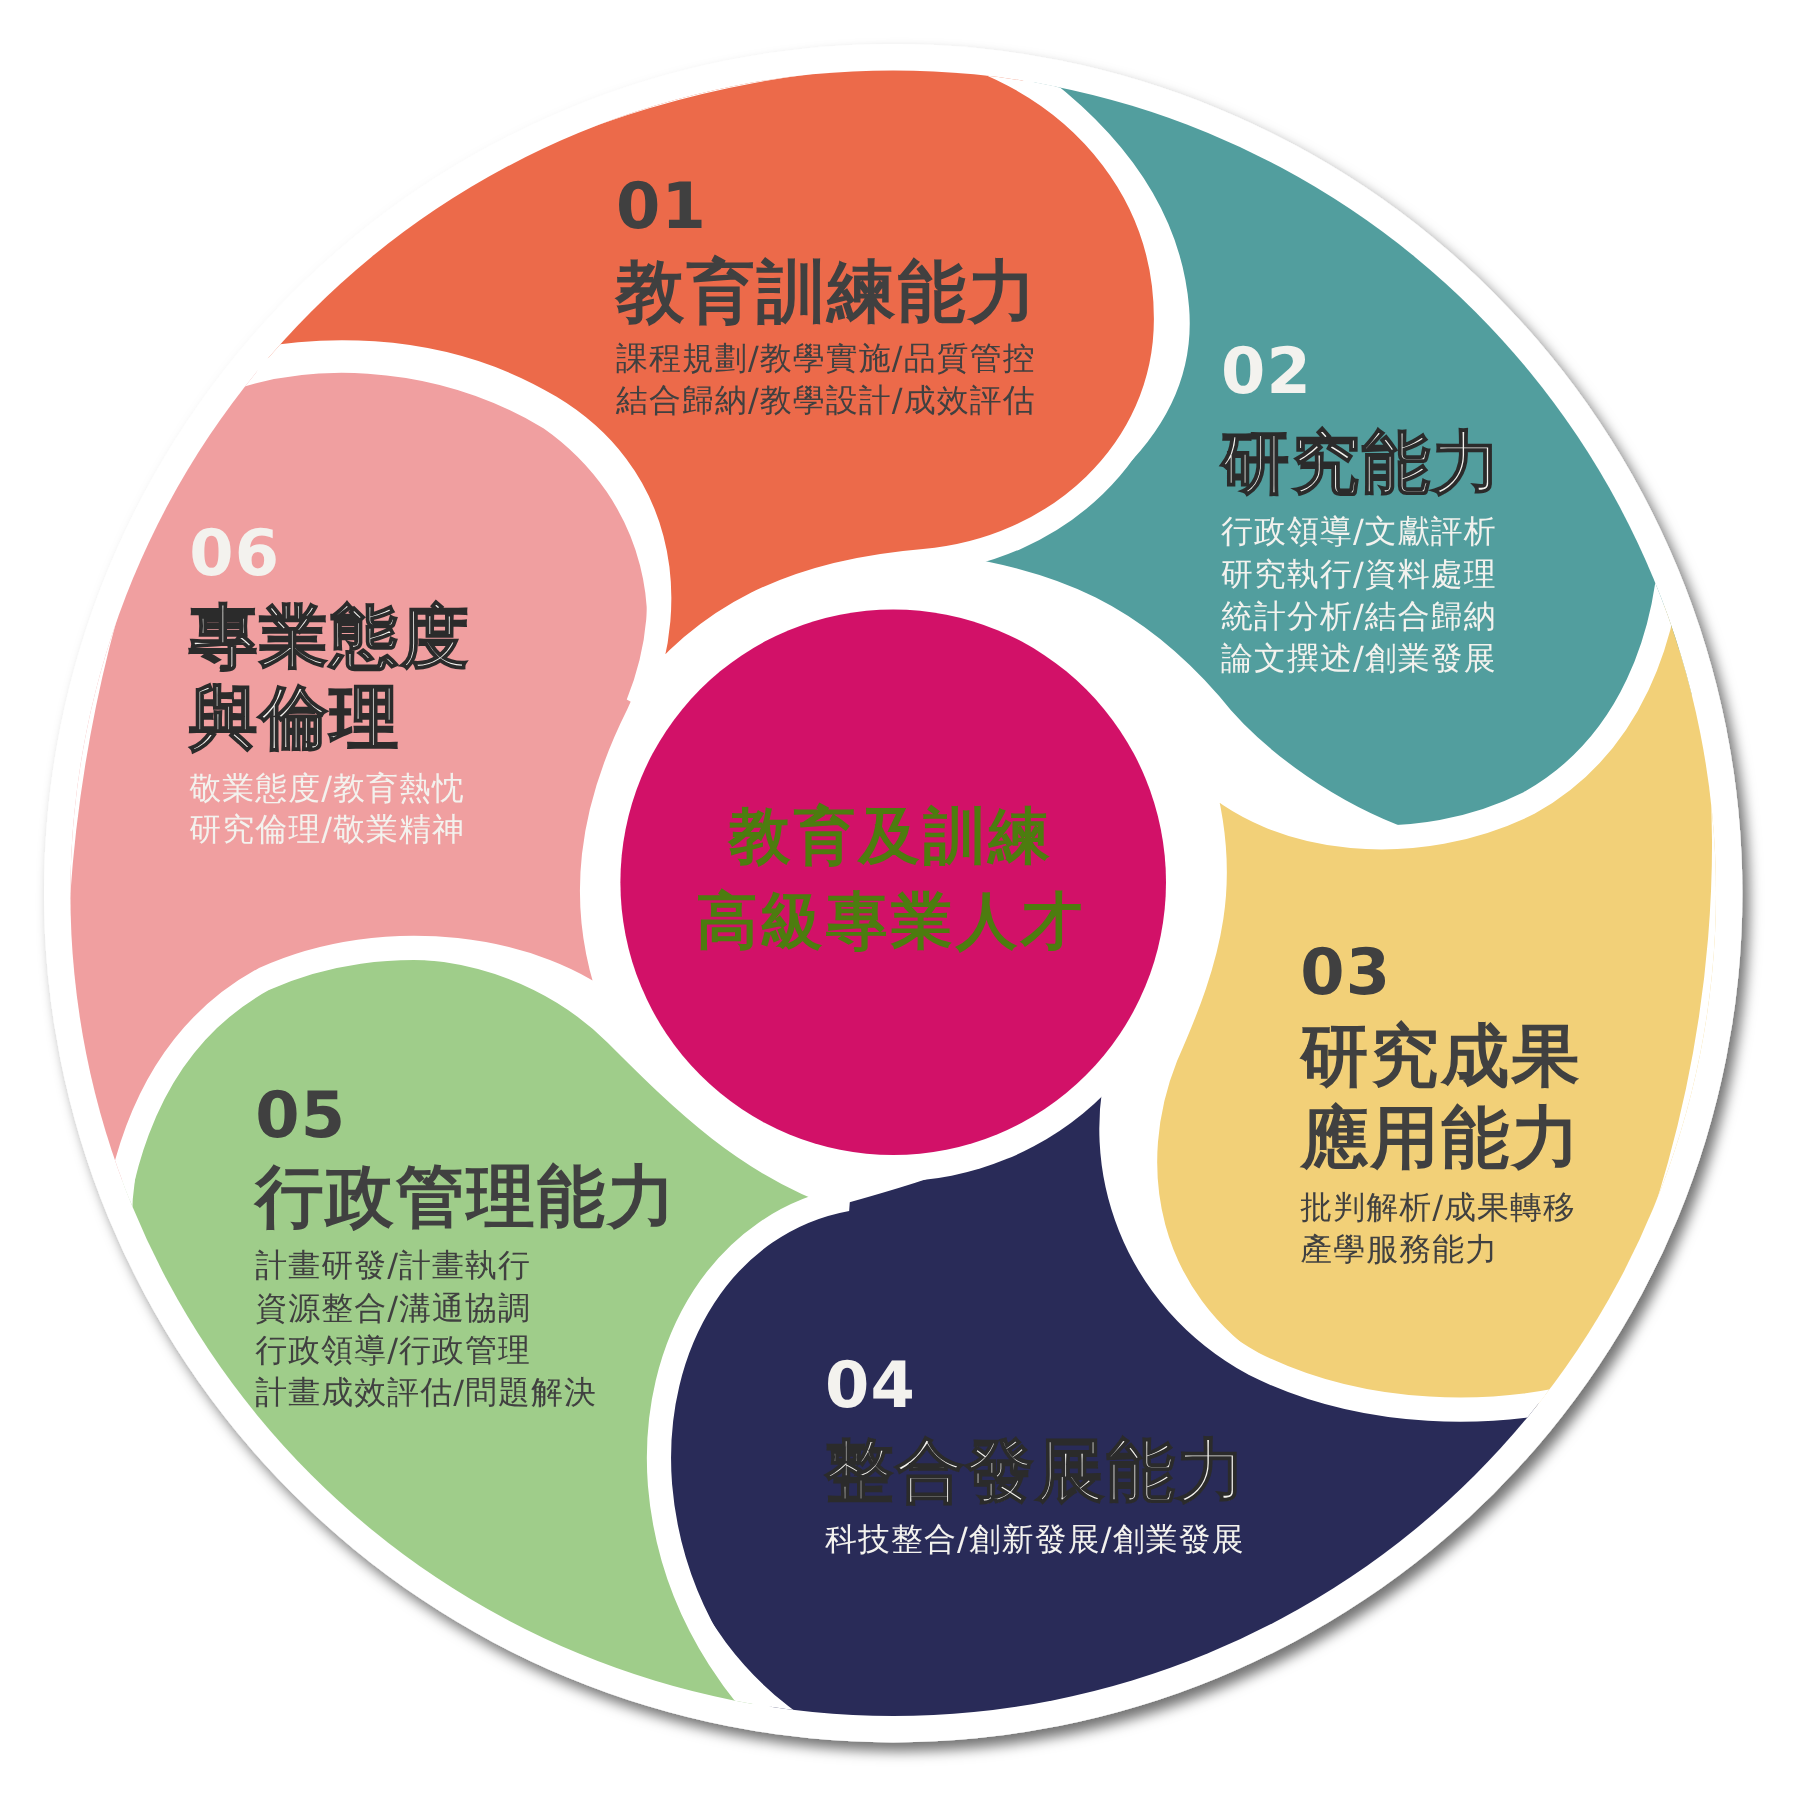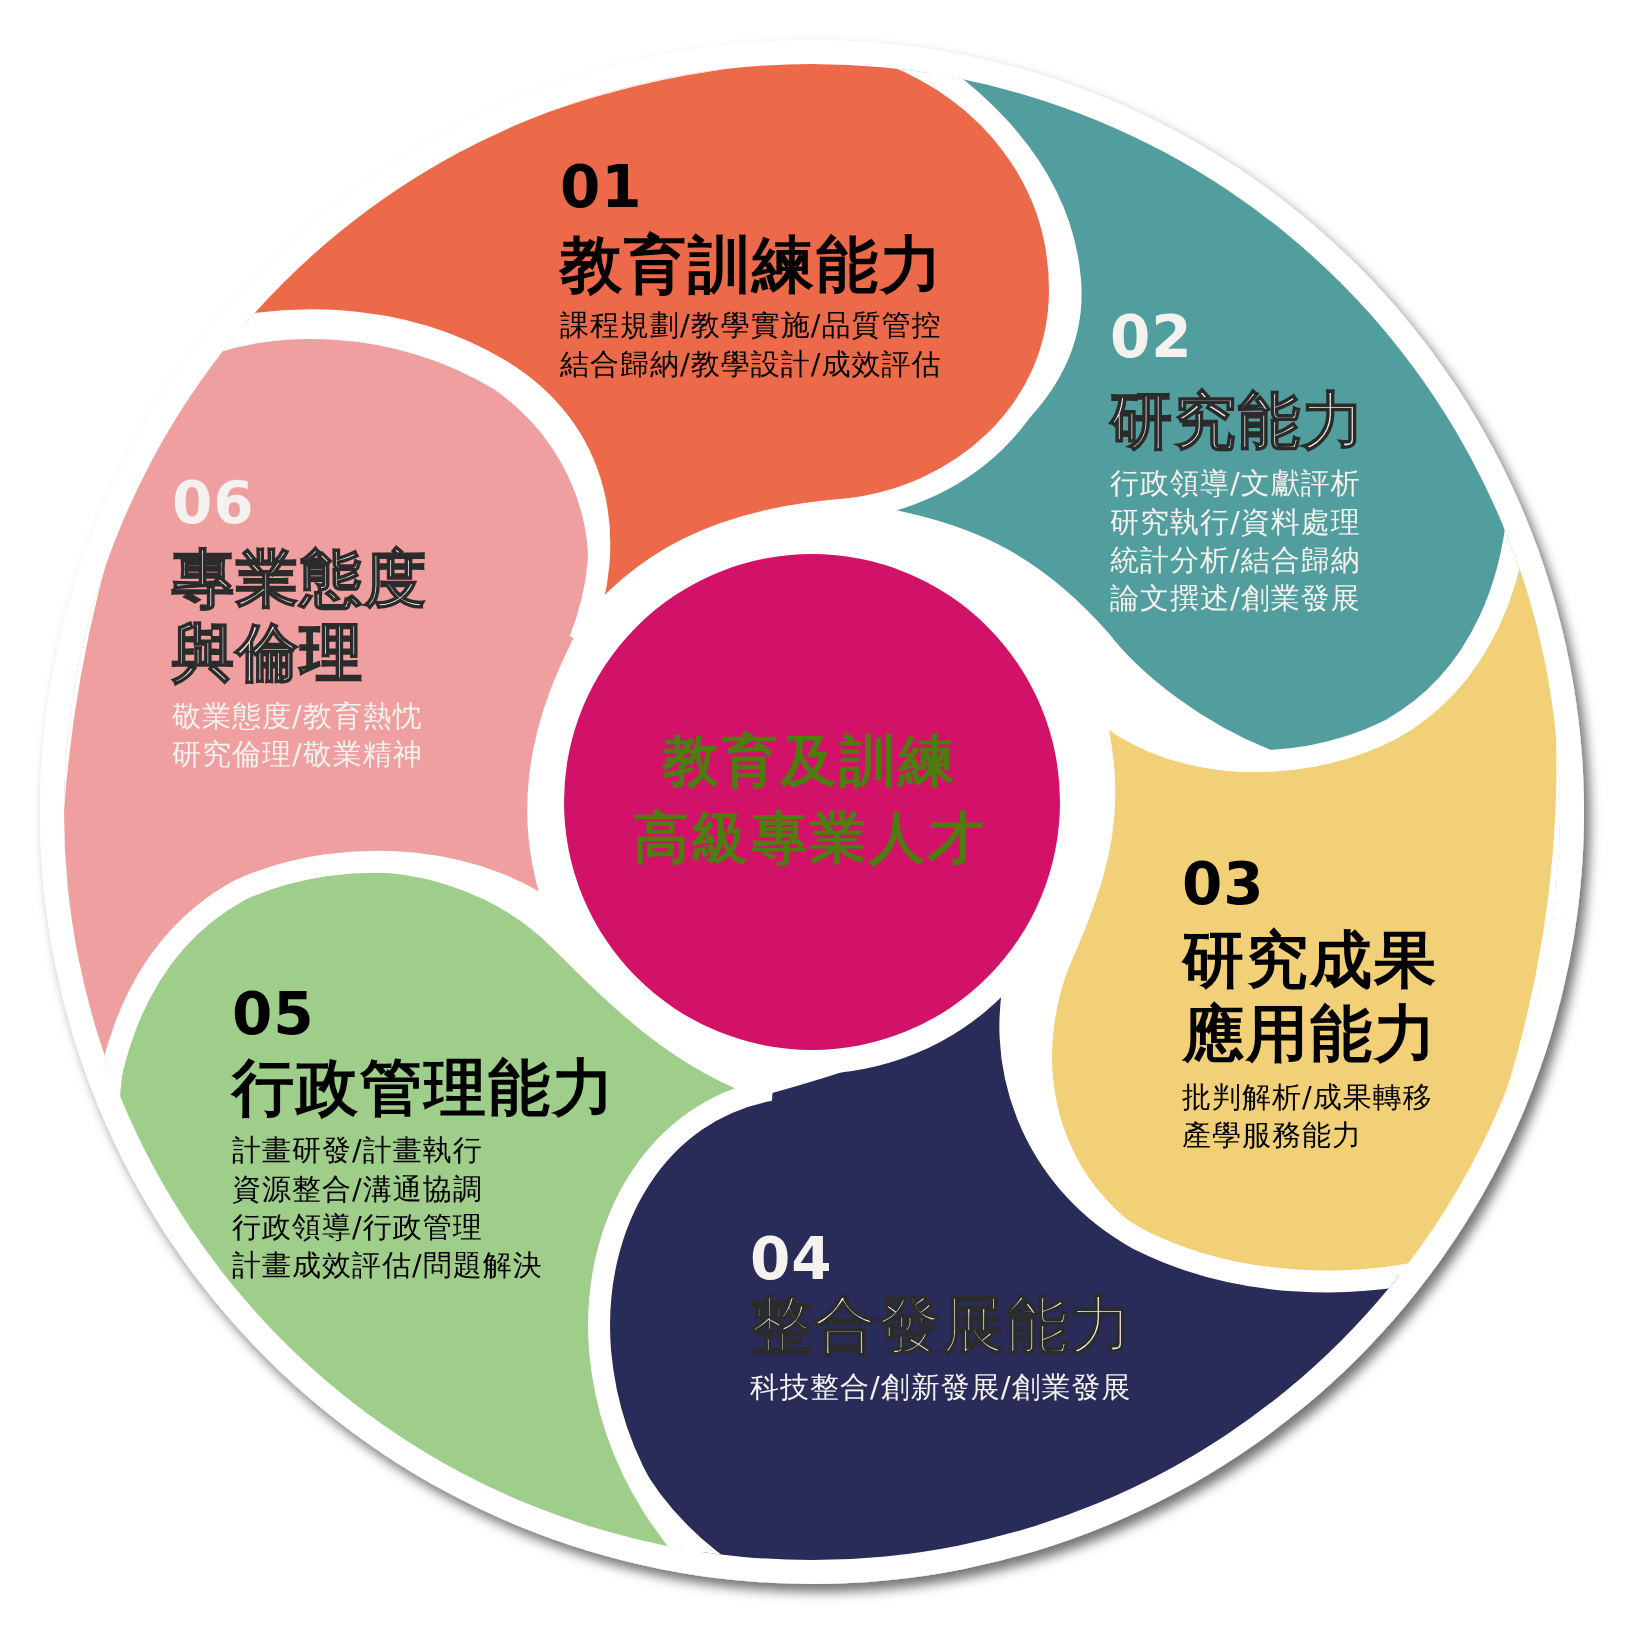--- a/index.html
+++ b/index.html
@@ -3,21 +3,21 @@
 <meta charset="utf-8">
 <style>
   html, body { margin: 0; padding: 0; background: #ffffff; }
   body { width: 1634px; height: 1634px; position: relative; overflow: hidden;
          font-family: "DejaVu Sans", "Liberation Sans", sans-serif; }
   #diagram-svg { position: absolute; left: 0; top: 0; width: 1634px; height: 1634px; }
   .label { position: absolute; line-height: 1; white-space: nowrap; }
   .num { font-weight: bold; font-size: 58px; letter-spacing: 1px; }
   .title { font-weight: bold; font-size: 62px; line-height: 1.2; letter-spacing: 2px; }
   .items { font-size: 29px; line-height: 1.32; margin-top: 6px; letter-spacing: 1px; }
-  .dark { color: #000000; }
+  .dark { color: #404040; }
   .light { color: #f3f2ee; }
   .outlined { -webkit-text-stroke: 1.5px #2b2b2b; }
   .center-text { position: absolute; left: 560px; top: 722px; width: 500px; text-align: center;
                  color: #4d7c0f; font-weight: bold; font-size: 56px; line-height: 1.38; letter-spacing: 3px; }
 </style>
 </head>
 <body>
 
 <svg id="diagram-svg" viewBox="0 0 1634 1634">
   <defs>
@@ -82,21 +82,21 @@
     <div>應用能力</div>
   </div>
   <div class="items">
     <div>批判解析/成果轉移</div>
     <div>產學服務能力</div>
   </div>
 </div>
 
 <div class="label light" style="left:750px; top:1230px;">
   <div class="num">04</div>
-  <div class="title outlined" style="">整合發展能力</div>
+  <div class="title outlined" style="margin-top:12px;">整合發展能力</div>
   <div class="items">
     <div>科技整合/創新發展/創業發展</div>
   </div>
 </div>
 
 <div class="label dark" style="left:232px; top:985px;">
   <div class="num">05</div>
   <div class="title" style="margin-top:8px;">行政管理能力</div>
   <div class="items" style="margin-left:0;">
     <div>計畫研發/計畫執行</div>

